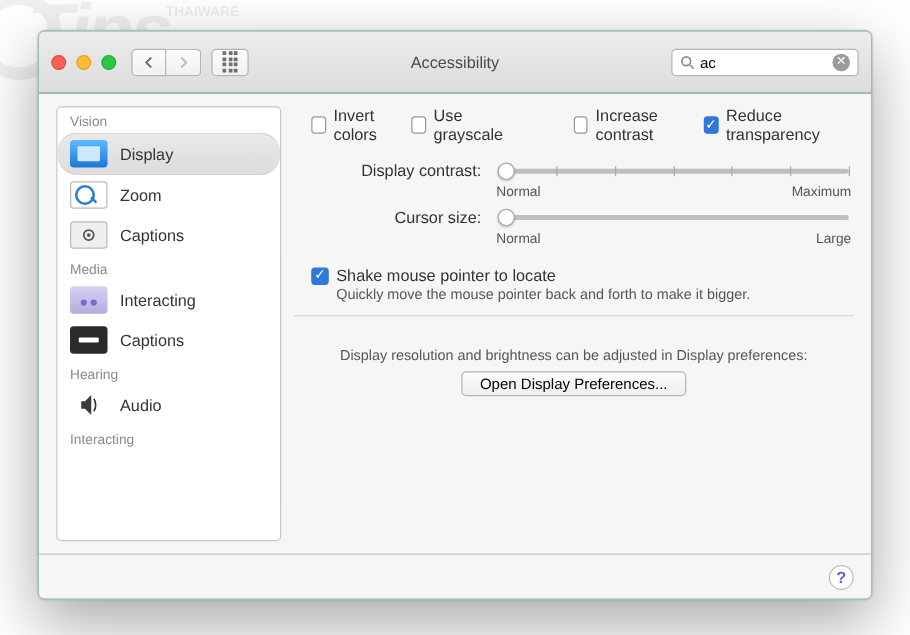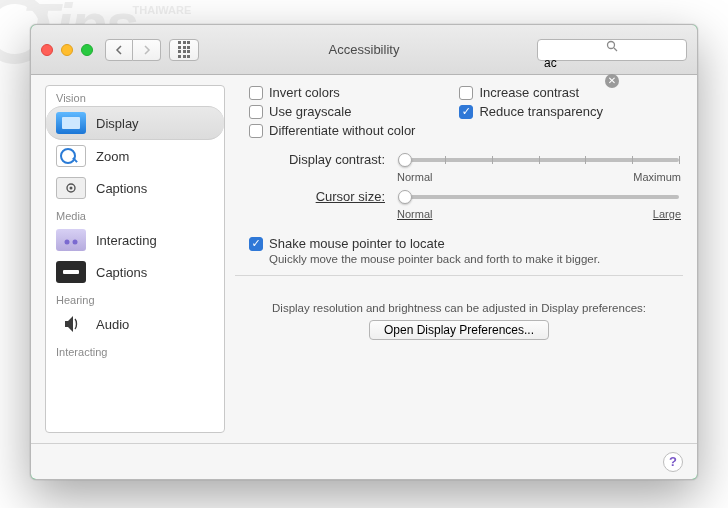--- a/index.html
+++ b/index.html
@@ -84,21 +84,21 @@
   .dots-icon { display:grid; grid-template-columns:repeat(3,3px); grid-gap:1.5px;}
   .dots-icon i { width:3px;height:3px;background:#6f6f6f;display:block;}
   .title {
     position:absolute; left:0; right:0; text-align:center;
     font-size:13px; color:#4a4a4a; pointer-events:none;
   }
   .search {
     margin-left:auto;
     width: 150px; height:22px;
     background:#fff; border:1px solid #b5b5b5; border-radius:4px;
-    display:flex; align-items:center; padding:0 6px; gap:4px;flex-direction:column;
+    display:flex; align-items:center; padding:0 6px; gap:4px;
   }
   .search svg { flex:0 0 auto; }
   .search input {
     border:0; outline:0; width:100%; font-size:12px;
     background:transparent;
   }
   .clearbtn {
     width:14px;height:14px;border-radius:50%;background:#9a9a9a;
     color:#fff;display:flex;align-items:center;justify-content:center;
     font-size:10px;line-height:1;flex:0 0 auto;
@@ -148,21 +148,21 @@
   .ic-audio { background:transparent;}
 
   
   .content {
     flex:1;
     margin:10px 14px 10px 10px;
     position:relative;
     font-size:13px;
   }
   .row-check { display:flex; gap:44px; margin-left:14px; margin-bottom:4px;}
-  .row-check .col { display:flex; flex-direction:column; gap:4px;}
+  .row-check .col { display:flex; flex-direction:row; gap:4px;}
   label.chk { display:flex; align-items:center; gap:6px; color:#333;}
   input[type=checkbox]{
     appearance:none; width:14px;height:14px;border:1px solid #9a9a9a;border-radius:3px;background:#fff;
     display:inline-flex;align-items:center;justify-content:center;
   }
   input[type=checkbox]:checked{ background:#2f78d7;border-color:#2f78d7;}
   input[type=checkbox]:checked::after{content:"✓";color:#fff;font-size:11px;line-height:1;}
 
   .slider-group { margin:14px 0 4px 40px;}
   .slider-row { display:flex; align-items:center; gap:10px;}
@@ -316,24 +316,20 @@
     <div class="content">
       <div class="row-check">
         <div class="col">
           <label class="chk">
             <input type="checkbox" style="">
             <span>Invert colors</span>
           </label>
           <label class="chk">
             <input type="checkbox" style="">
             <span>Use grayscale</span>
-          </label>
-          <label class="chk">
-            <input type="checkbox" style="">
-            <span>Differentiate without color</span>
           </label>
         </div>
         <div class="col">
           <label class="chk">
             <input type="checkbox" style="">
             <span>Increase contrast</span>
           </label>
           <label class="chk">
             <input type="checkbox" checked="" style="">
             <span>Reduce transparency</span>
@@ -354,21 +350,21 @@
               <span class="tick" style="left:100%"></span>
             <span class="thumb" style="left:2%"></span>
           </div>
         </div>
         <div class="slider-scale">
           <span>Normal</span>
           <span>Maximum</span>
         </div>
       </div>
 
-      <div class="slider-group" style="margin-top:6px;text-decoration:underline;">
+      <div class="slider-group" style="margin-top:6px;">
         <div class="slider-row">
           <div class="slider-label">Cursor size:</div>
           <div class="track">
             <span class="thumb" style="left:2%"></span>
           </div>
         </div>
         <div class="slider-scale">
           <span>Normal</span>
           <span>Large</span>
         </div>

